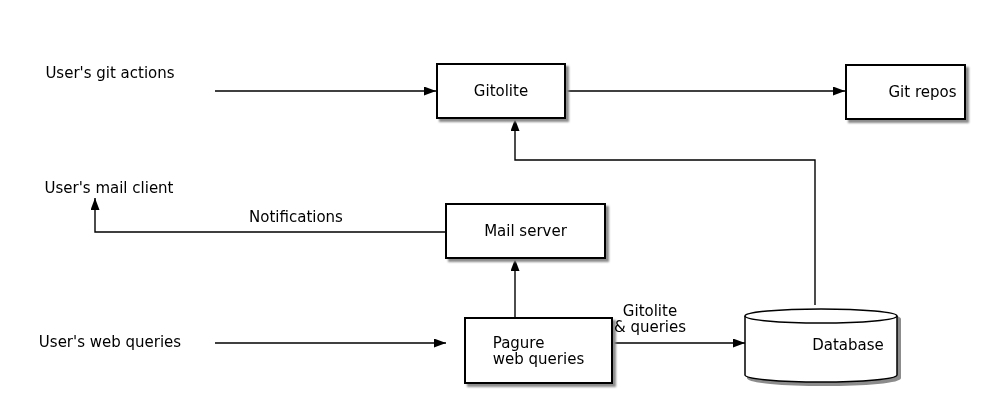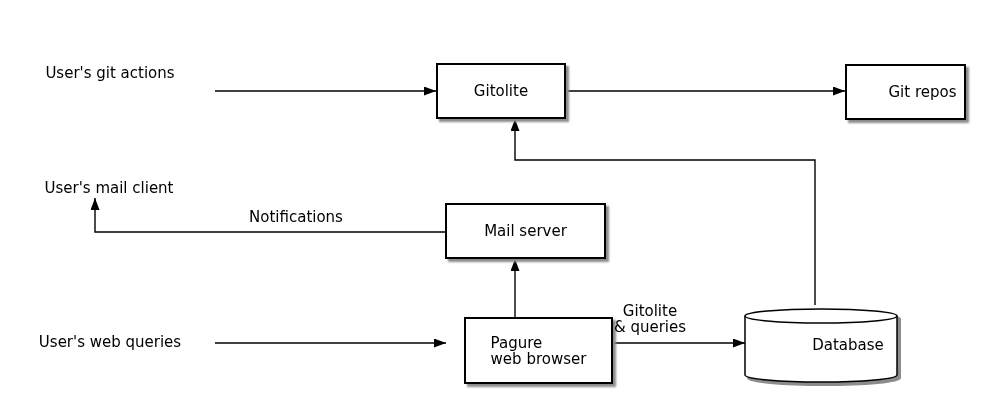--- a/index.html
+++ b/index.html
@@ -79,21 +79,21 @@
     <span>Git repos</span>
   </div>
 
   <div id="node-mail-server" class="node-box">
     <span>Mail server</span>
   </div>
 
   <div id="node-pagure" class="node-box">
     <span class="multiline">
       <div>Pagure</div>
-      <div>web browser</div>
+      <div>web queries</div>
     </span>
   </div>
 
   <div id="label-database" class="plain-label">Database</div>
 
 
   <div id="label-notifications" class="edge-label">Notifications</div>
 
   <div id="label-updates" class="edge-label">
     <div>Gitolite</div>

